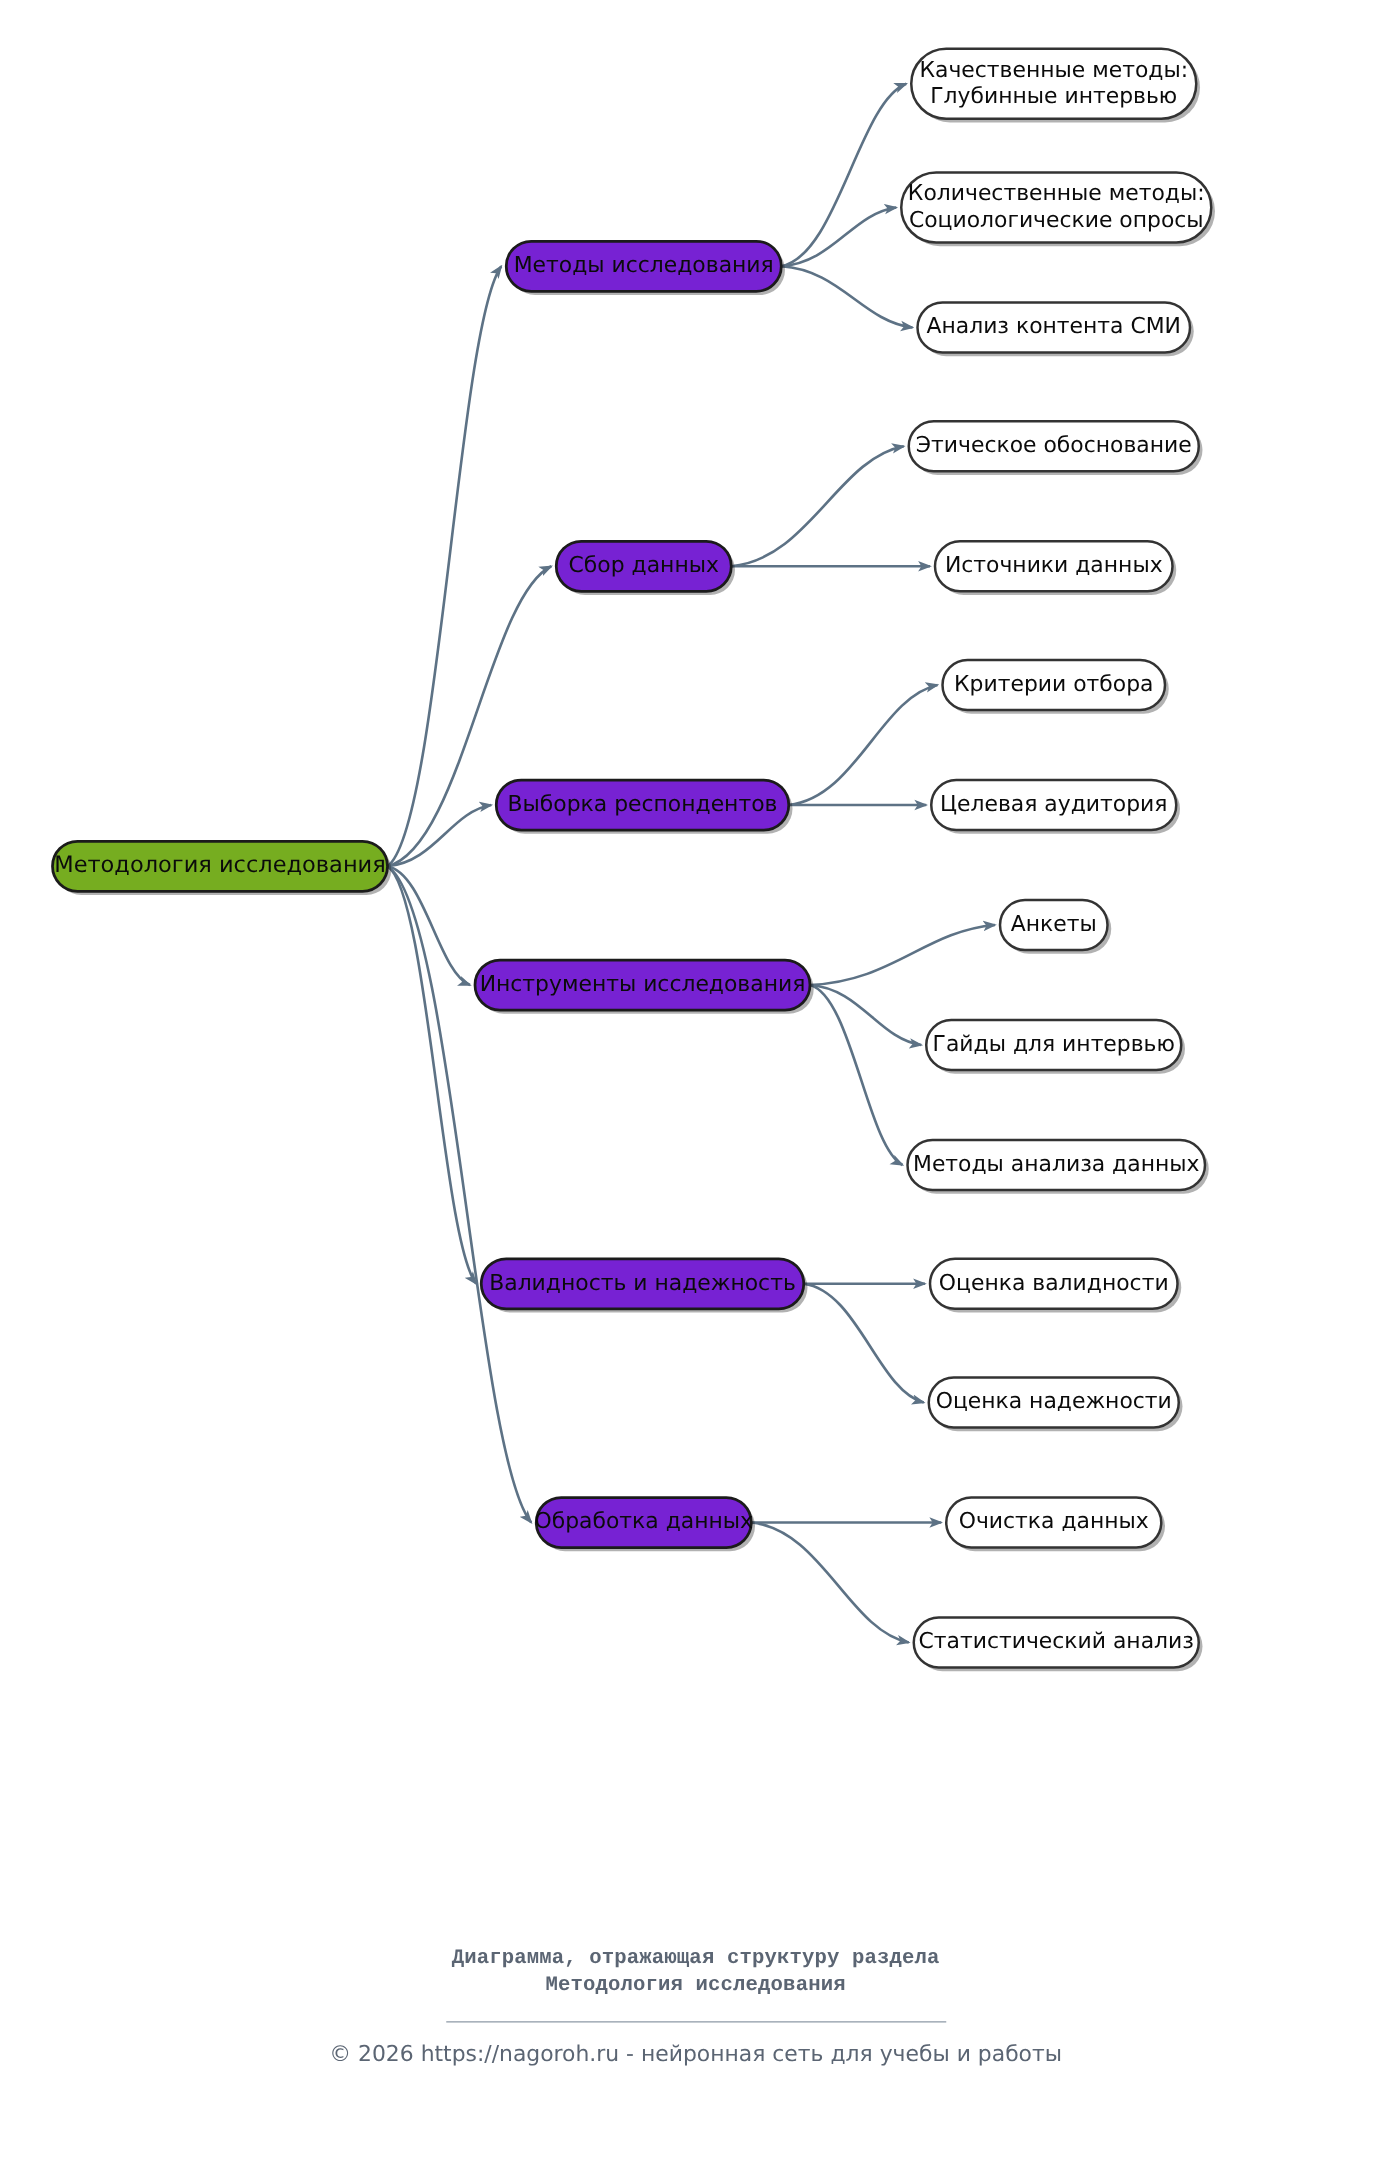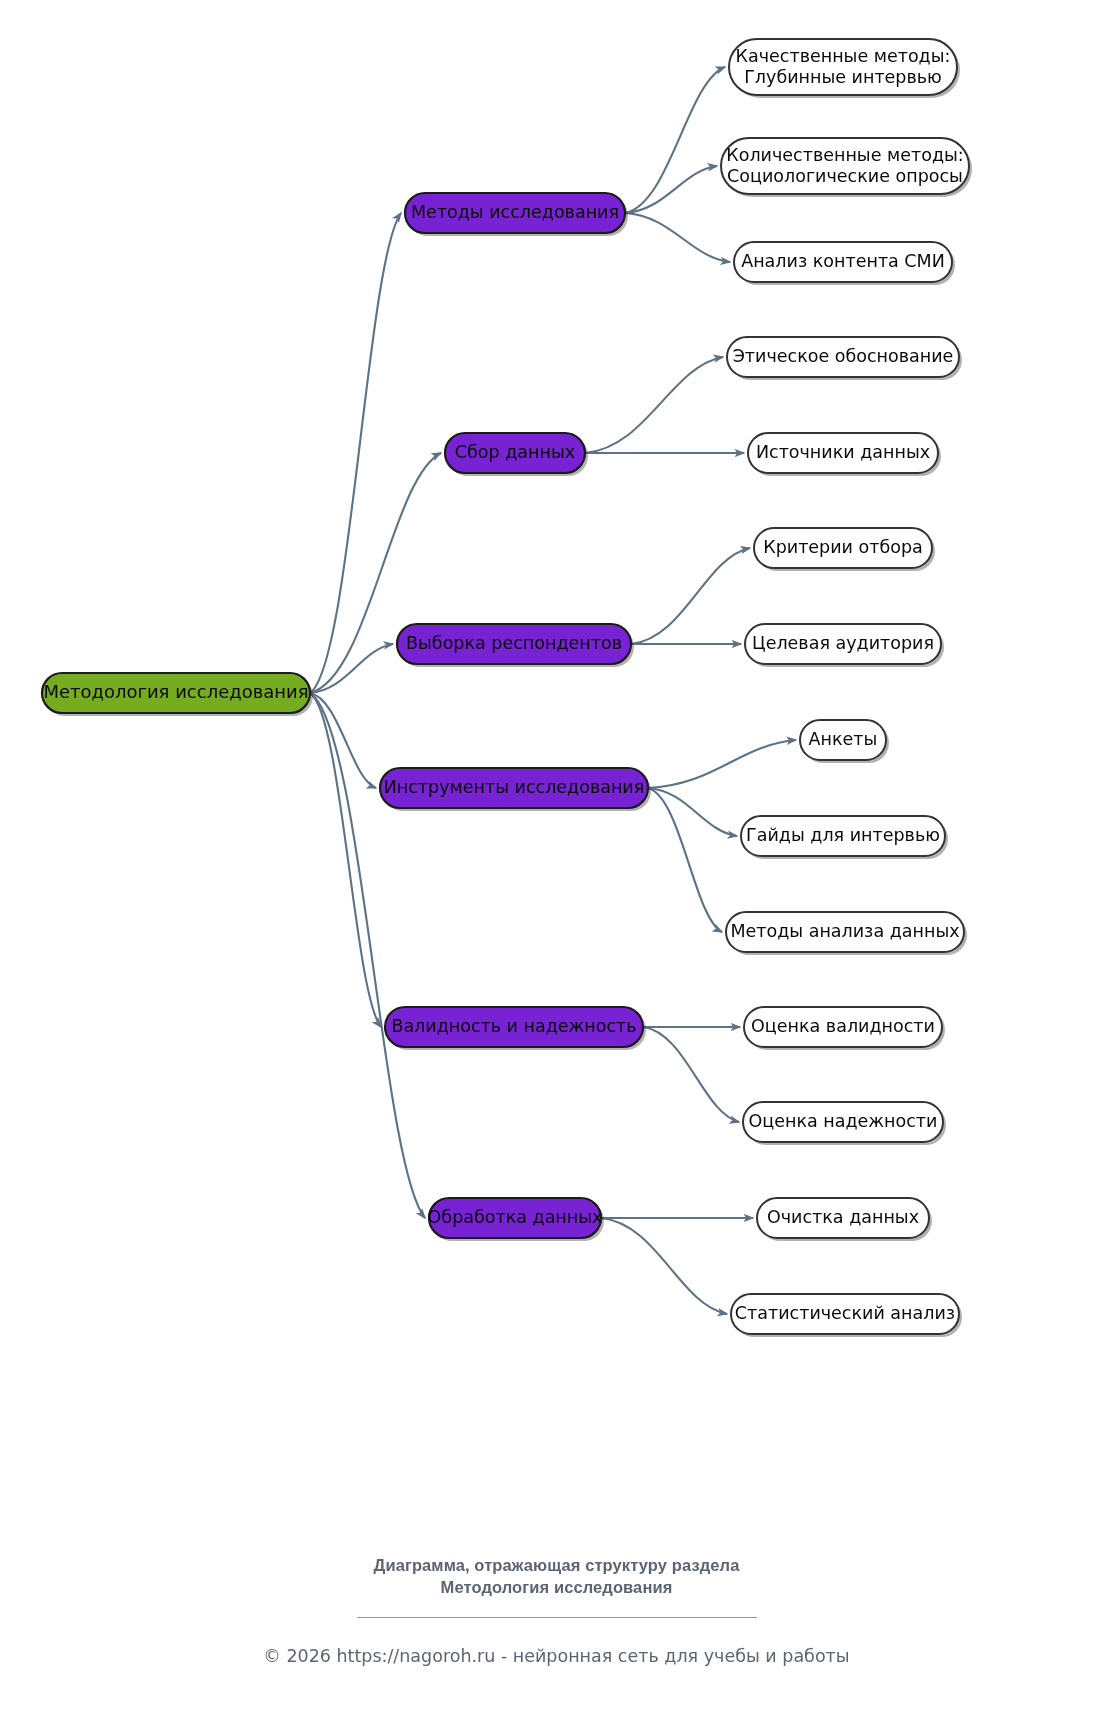--- a/index.html
+++ b/index.html
@@ -62,38 +62,38 @@
     opacity: 0.30;
   }
   .footer-block {
     position: absolute;
     left: 0;
     right: 0;
     top: 1555px;
     text-align: center;
   }
   .footer-caption {
-    font-family: Liberation Sans, sans-serif;
+    font-family: Liberation Mono, monospace;
     font-size: 16.5px;
     font-weight: bold;
     color: #5b6573;
     line-height: 1.32;
     letter-spacing: 0.1px;
   }
   .footer-rule {
     width: 400px;
     height: 0;
     border-top: 1.5px solid #8d99a6;
     margin: 18px auto 0 auto;
   }
   .footer-copy {
     font-family: "DejaVu Sans", sans-serif;
     font-size: 17.5px;
     color: #5b6573;
-    margin-top: 28px;
+    margin-top: 16px;
   }
 </style>
 </head>
 <body>
 
 <div id="diagram-root">
 
   <svg id="mindmap" viewBox="0 0 1113 1727" xmlns="http://www.w3.org/2000/svg">
     <defs>
       <marker id="arrowhead" markerWidth="11" markerHeight="9" refX="9.5" refY="4.5" orient="auto" markerUnits="userSpaceOnUse">

